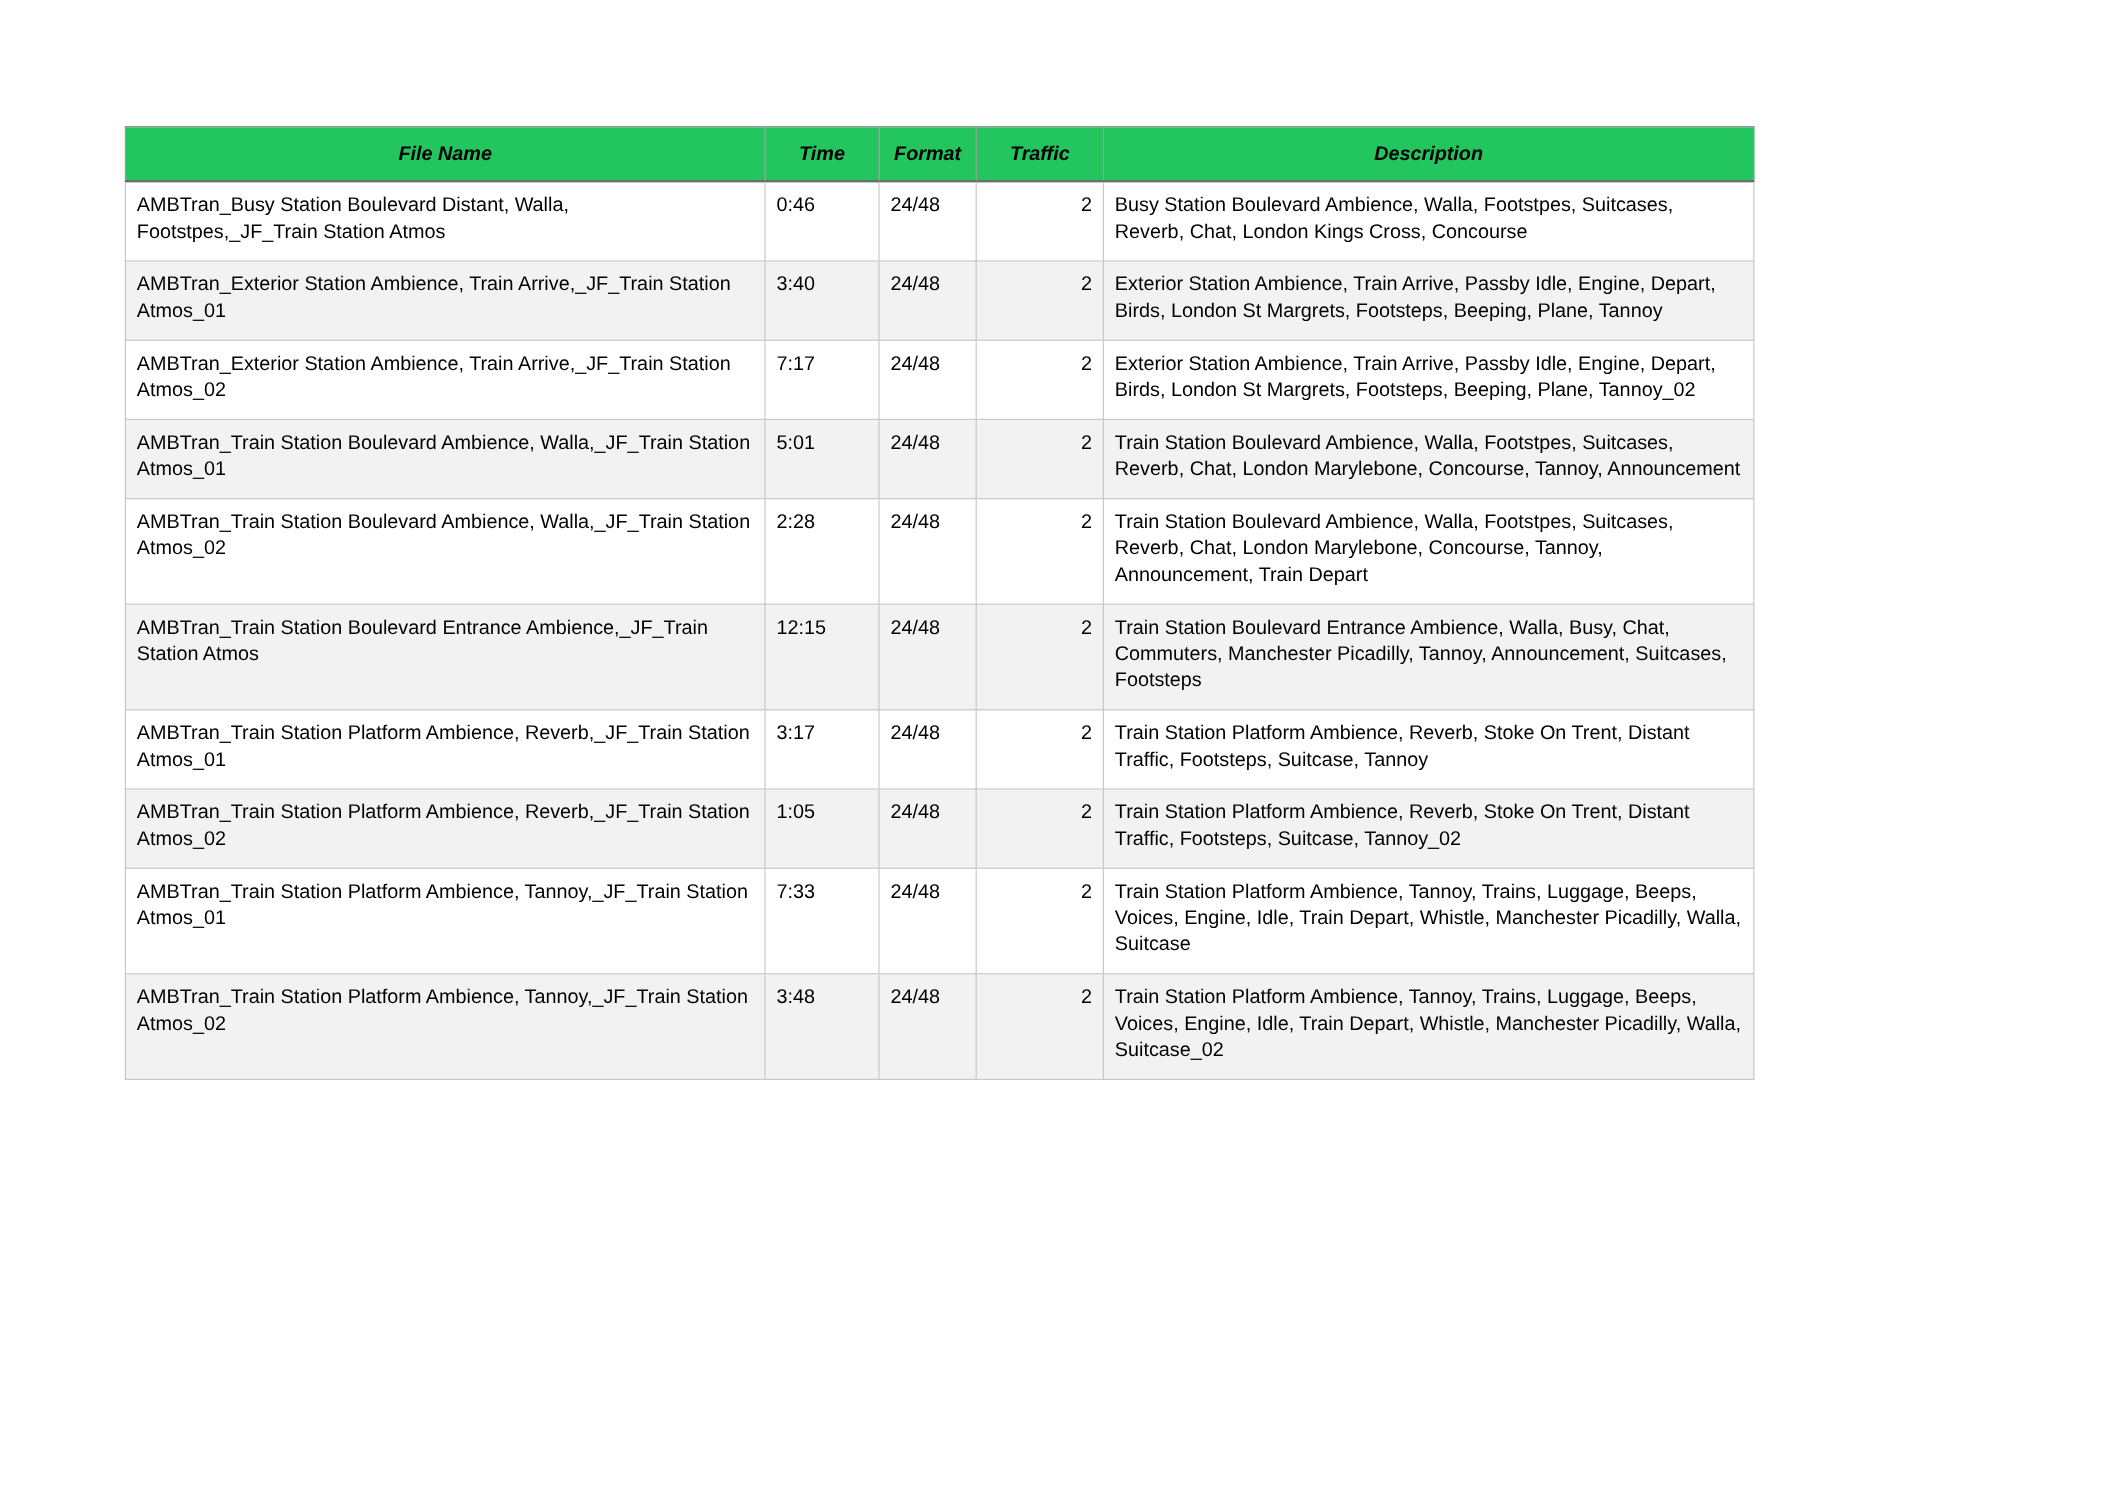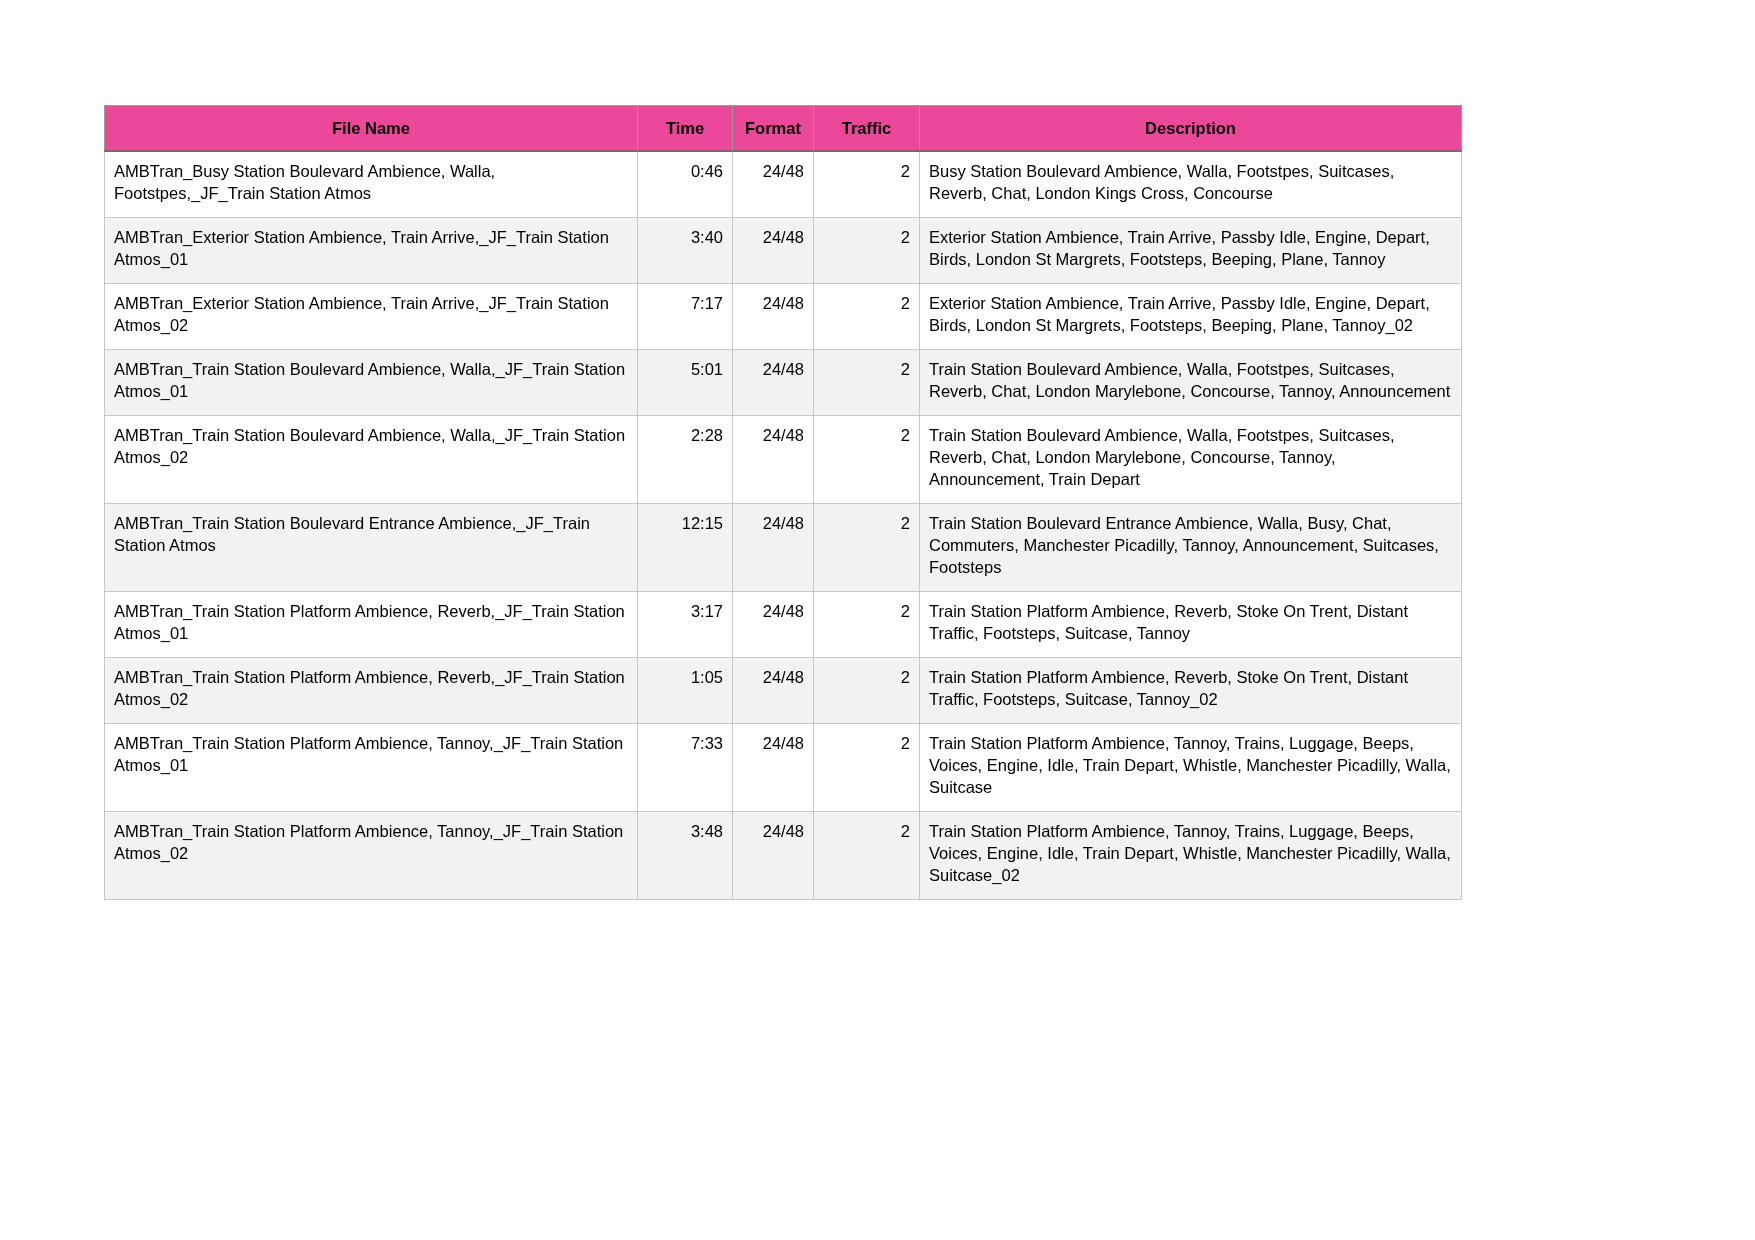--- a/index.html
+++ b/index.html
@@ -20,39 +20,40 @@
     position: absolute;
     left: 104px;
     top: 105px;
     width: 1357px;
     border-collapse: collapse;
     table-layout: fixed;
     font-size: 16.5px;
     line-height: 22px;
   }
   table.audio-table th {
-    background: #ec4899;
+    background: #22c55e;
     font-weight: bold;
     text-align: center;
     padding: 11px 8px;
     border: 1px solid #9a9a9a;
     border-bottom: 2px solid #6d6d6d;
     color: #000000;
+    font-style: italic;
   }
   table.audio-table td {
     border: 1px solid #c8c8c8;
     padding: 8px 9px 13px 9px;
     vertical-align: top;
     background-clip: padding-box;
   }
   table.audio-table tbody tr:nth-child(even) td {
     background: #f2f2f2;
   }
   td.col-channels { text-align: right; padding-right: 11px; }
-  td.col-time, td.col-format { text-align: right; }
+  td.col-time, td.col-format { text-align: left; }
   col.c-file_name   { width: 533px; }
   col.c-time        { width: 95px; }
   col.c-format      { width: 81px; }
   col.c-channels    { width: 106px; }
   col.c-description { width: 542px; }
 </style>
 </head>
 <body>
 
 <div class="page">
@@ -68,21 +69,21 @@
       <tr>
         <th>File Name</th>
         <th>Time</th>
         <th>Format</th>
         <th>Traffic</th>
         <th>Description</th>
       </tr>
     </thead>
     <tbody>
         <tr>
-          <td class="col-file_name">AMBTran_Busy Station Boulevard Ambience, Walla, Footstpes,_JF_Train Station Atmos</td>
+          <td class="col-file_name">AMBTran_Busy Station Boulevard Distant, Walla, Footstpes,_JF_Train Station Atmos</td>
           <td class="col-time">0:46</td>
           <td class="col-format">24/48</td>
           <td class="col-channels">2</td>
           <td class="col-description">Busy Station Boulevard Ambience, Walla, Footstpes, Suitcases, Reverb, Chat, London Kings Cross, Concourse</td>
         </tr>
         <tr>
           <td class="col-file_name">AMBTran_Exterior Station Ambience, Train Arrive,_JF_Train Station Atmos_01</td>
           <td class="col-time">3:40</td>
           <td class="col-format">24/48</td>
           <td class="col-channels">2</td>

